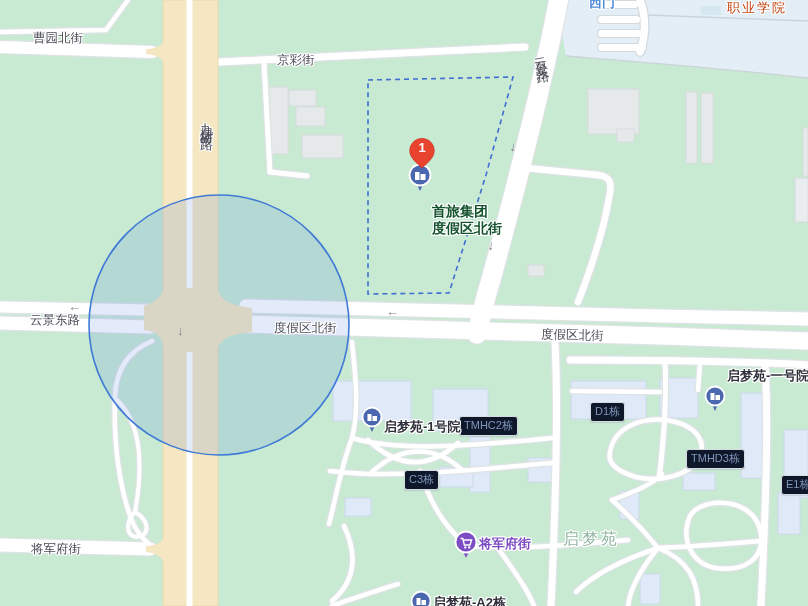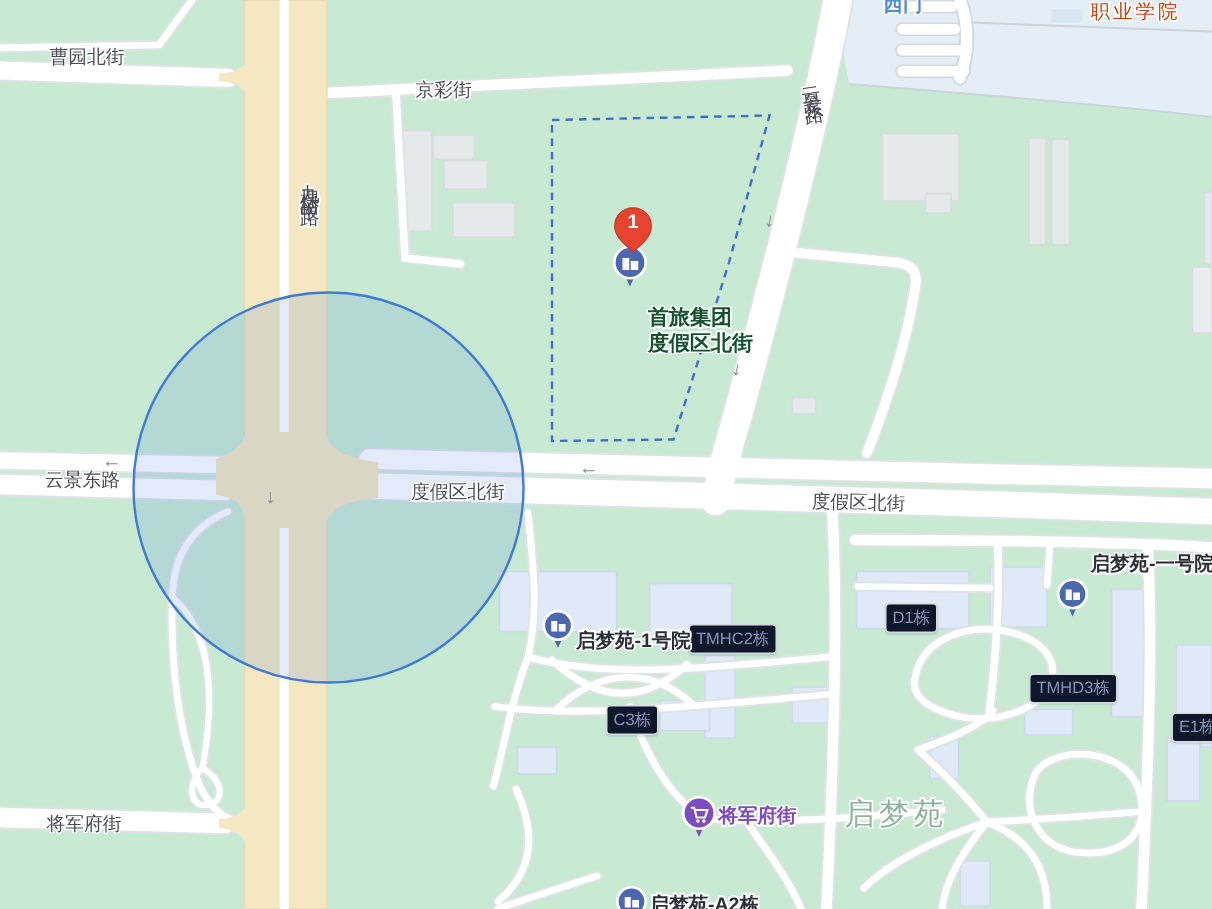--- a/index.html
+++ b/index.html
@@ -11,21 +11,21 @@
   .stage svg{position:absolute;left:0;top:0;}
   .lbl{
     position:absolute;white-space:nowrap;color:#4b4b57;font-size:12.5px;
     text-shadow:-1px -1px 0 #fff,1px -1px 0 #fff,-1px 1px 0 #fff,1px 1px 0 #fff,
                  0 -1px 0 #fff,0 1px 0 #fff,-1px 0 0 #fff,1px 0 0 #fff;
     z-index:5;
   }
   .vtext{writing-mode:vertical-rl;letter-spacing:4px;font-size:13px;}
   .area-blue{color:#c2410c;font-size:13px;letter-spacing:2px;}
   .gate{color:#4e8bd8;font-size:13px;font-weight:700;}
-  .area-green{color:#8fb3a0;font-size:20px;letter-spacing:3px;}
+  .area-green{color:#8fb3a0;font-size:16px;letter-spacing:3px;}
   .badge{
     position:absolute;background:#0f172a;border:1px solid #d7dce1;border-radius:3px;
     padding:1px 4px 2px 4px;font-size:11px;color:#8096ba;white-space:nowrap;
     box-shadow:0 1px 1px rgba(120,140,160,.25);z-index:6;
   }
   .poi{position:absolute;z-index:7;}
   .poi-label{
     position:absolute;white-space:nowrap;font-size:13px;font-weight:700;color:#2e2e3a;
     text-shadow:-1px -1px 0 #fff,1px -1px 0 #fff,-1px 1px 0 #fff,1px 1px 0 #fff,
                  0 -1px 0 #fff,0 1px 0 #fff,-1px 0 0 #fff,1px 0 0 #fff;

